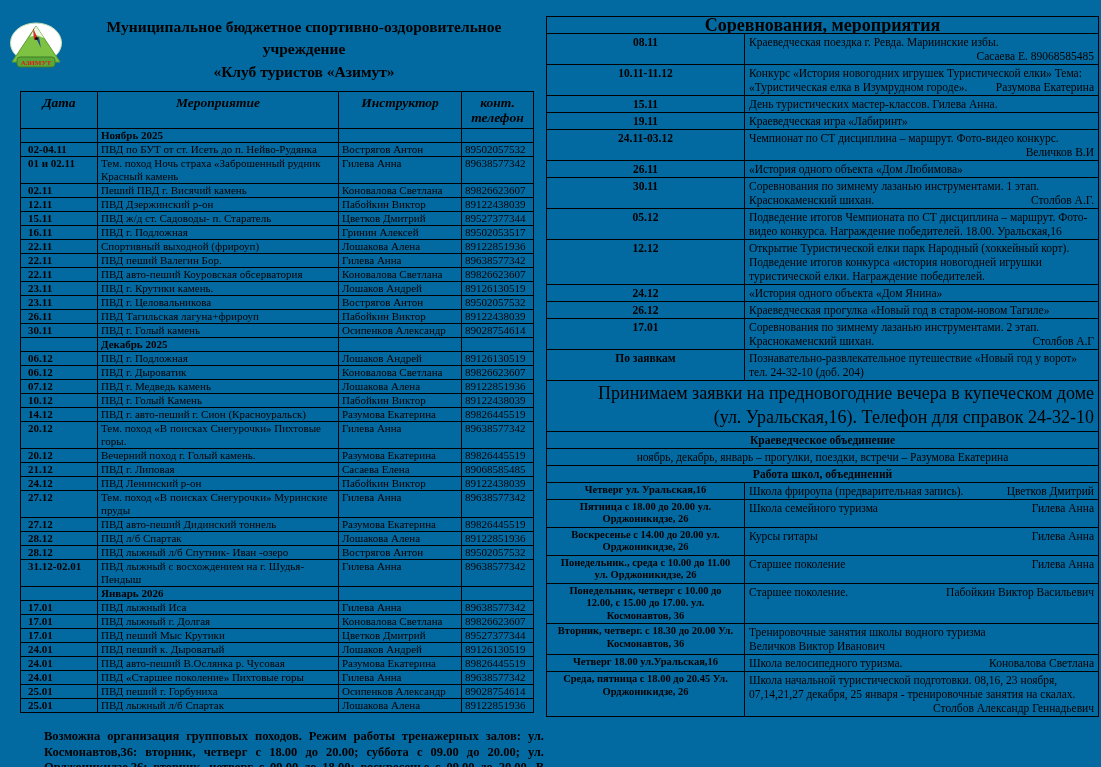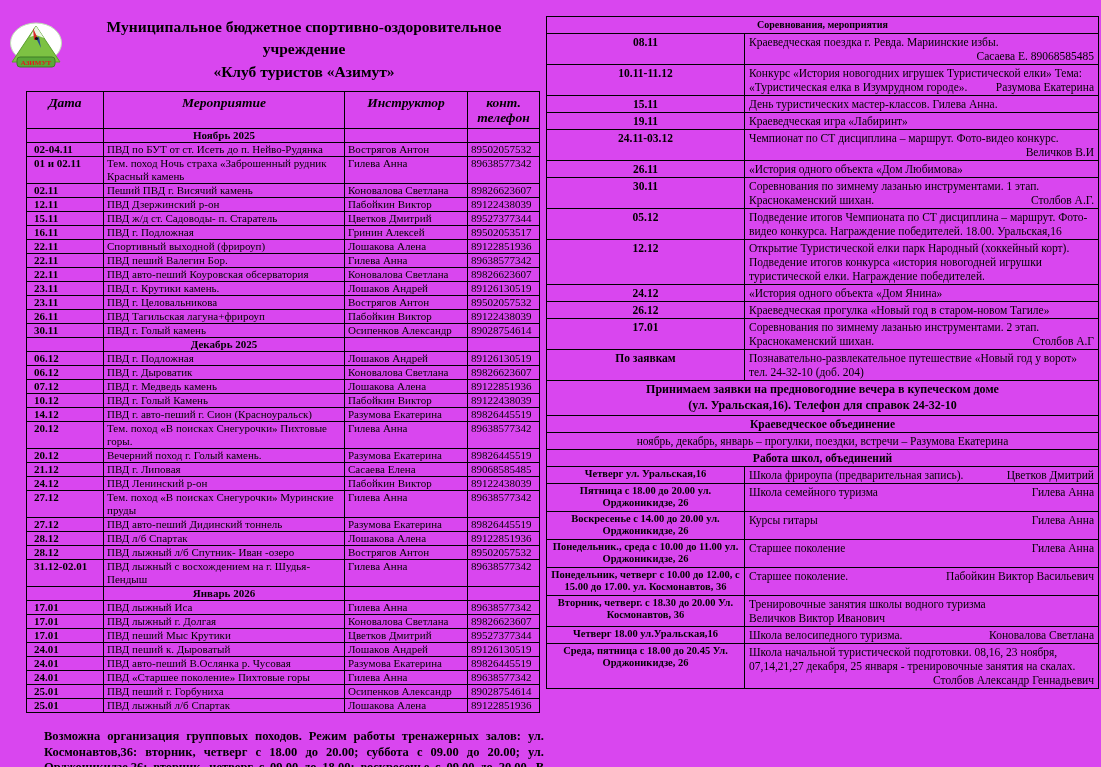--- a/index.html
+++ b/index.html
@@ -1,48 +1,48 @@
 <!DOCTYPE html>
 <html><head>
 <meta charset="utf-8">
 <style>
   html,body{margin:0;padding:0;background:#fff;}
-  .page{position:relative;width:1101px;height:767px;background:#d946ef;
+  .page{position:relative;width:1101px;height:767px;background:#0369a1;
         font-family:"Liberation Serif","DejaVu Serif",serif;color:#000;overflow:hidden;}
 
   
   .left-col{position:absolute;left:8px;top:12px;width:534px;}
   .org-header{position:relative;min-height:54px;margin-bottom:8px;}
   .logo{position:absolute;left:2px;top:6px;width:52px;height:47px;}
   .org-title{margin:4px 0 0 58px;text-align:center;font-weight:bold;
              font-size:15.5px;line-height:1.45;}
 
   table{border-collapse:collapse;table-layout:fixed;}
-  .main{width:513px;margin-left:18px;font-size:11px;line-height:13px;}
+  .main{width:513px;margin-left:12px;font-size:11px;line-height:13px;}
   .main td,.main th{border:1px solid #000;vertical-align:top;padding:0 3px;overflow:hidden;}
   .main th{font-weight:bold;font-style:italic;font-size:13.5px;line-height:15px;
            text-align:center;padding:3px 2px;}
   .main td.c-date{font-weight:bold;padding-left:7px;}
-  .main td.sec{font-weight:bold;text-align:center;}
+  .main td.sec{font-weight:bold;text-align:left;}
 
   .footer-note{width:500px;margin:16px 0 0 36px;font-weight:bold;font-size:12.5px;
                line-height:15.5px;text-align:justify;}
 
   
   .right-col{position:absolute;left:546px;top:16px;width:553px;}
   .events{width:552px;font-size:11.5px;line-height:14px;}
   .events td{border:1px solid #000;vertical-align:top;padding:1px 4px;overflow:hidden;}
   .events td.ev-date{font-weight:bold;text-align:center;}
   .events .nm{float:right;padding-left:8px;}
   .events .nm-left{display:block;text-align:left;}
-  .ev-title{font-weight:bold;font-size:10px;text-align:center;padding:2px 0;}
-  .banner-cell{font-weight:bold;font-size:12px;line-height:1.32;text-align:center;padding:2px 4px;}
+  .ev-title{font-weight:bold;font-size:18px;text-align:center;padding:2px 0;}
+  .banner-cell{font-weight:normal;font-size:18px;line-height:1.32;text-align:right;padding:2px 4px;}
   .mini-head{font-weight:bold;text-align:center;margin-left:36px;}
   .mini-row{text-align:center;}
-  .events td.sch{font-weight:bold;text-align:center;font-size:10.5px;line-height:12.5px;padding:1px 0;}
+  .events td.sch{font-weight:bold;text-align:center;font-size:10.5px;line-height:12.5px;padding:1px 8px;}
   .sq{text-decoration:underline wavy #e00000 1px;text-underline-offset:2px;}
 </style>
 </head>
 <body>
 
 <div class="page">
 
   <div class="left-col">
 
     <div class="org-header">

